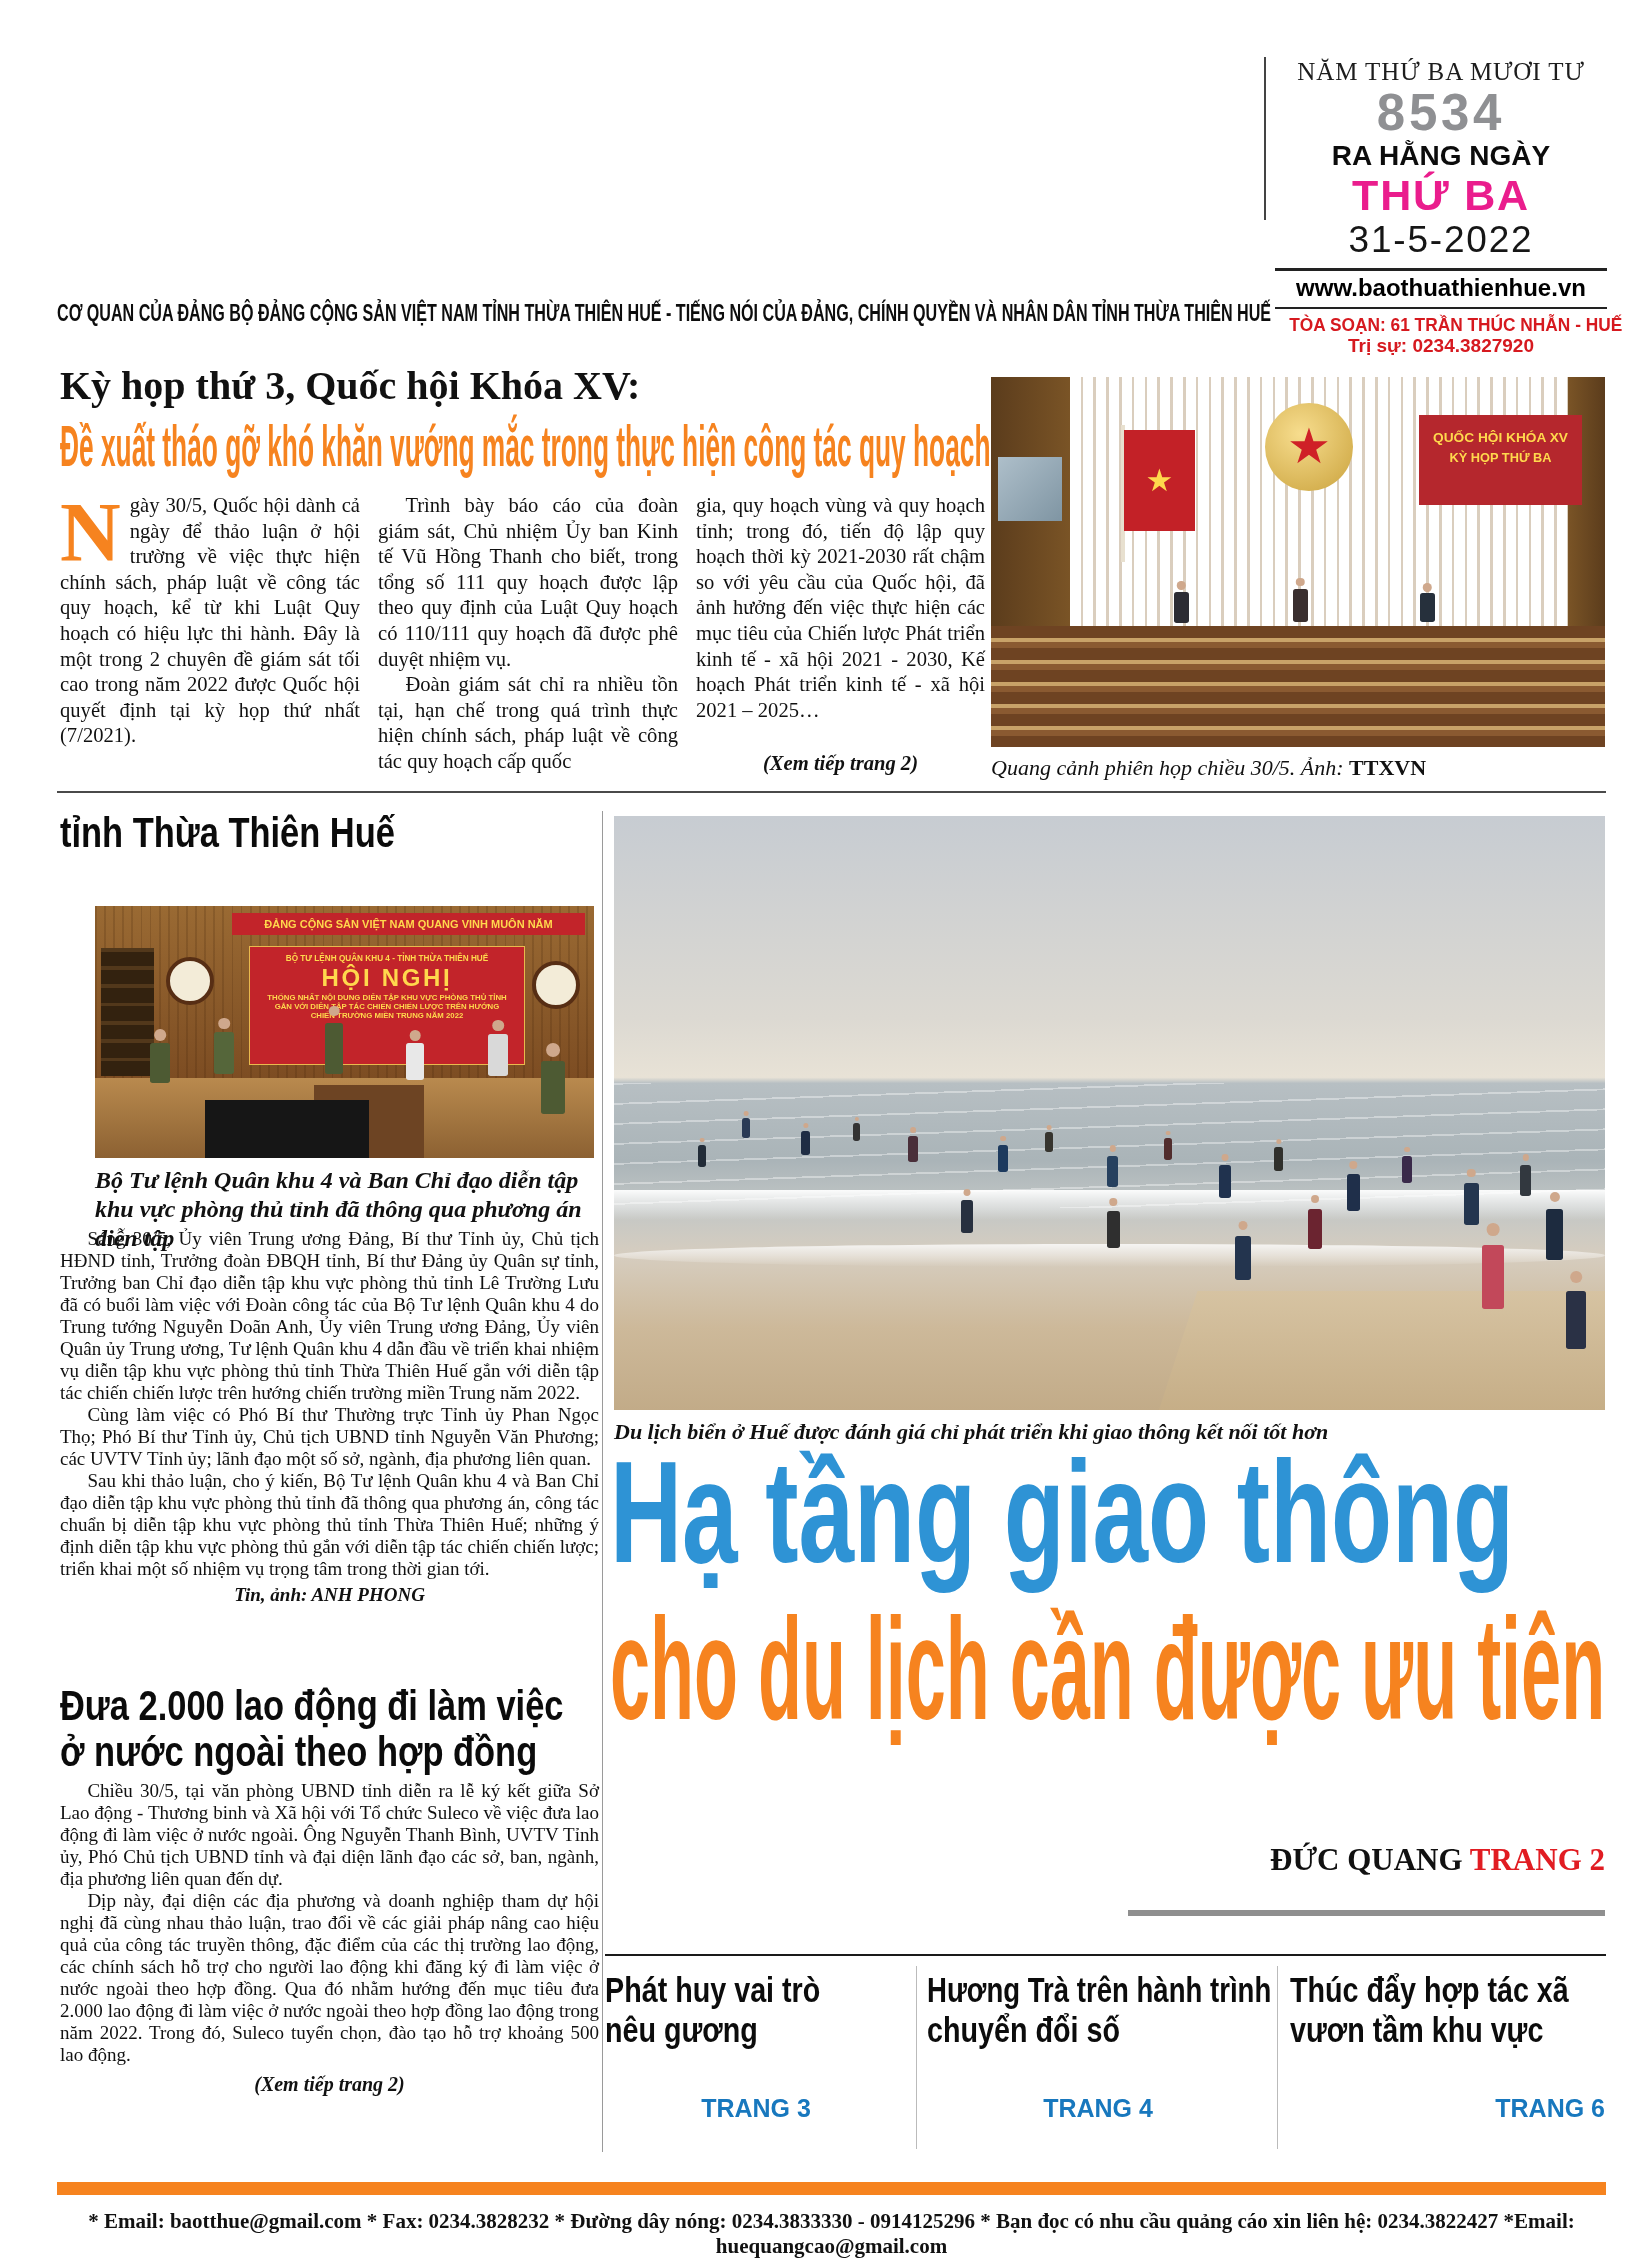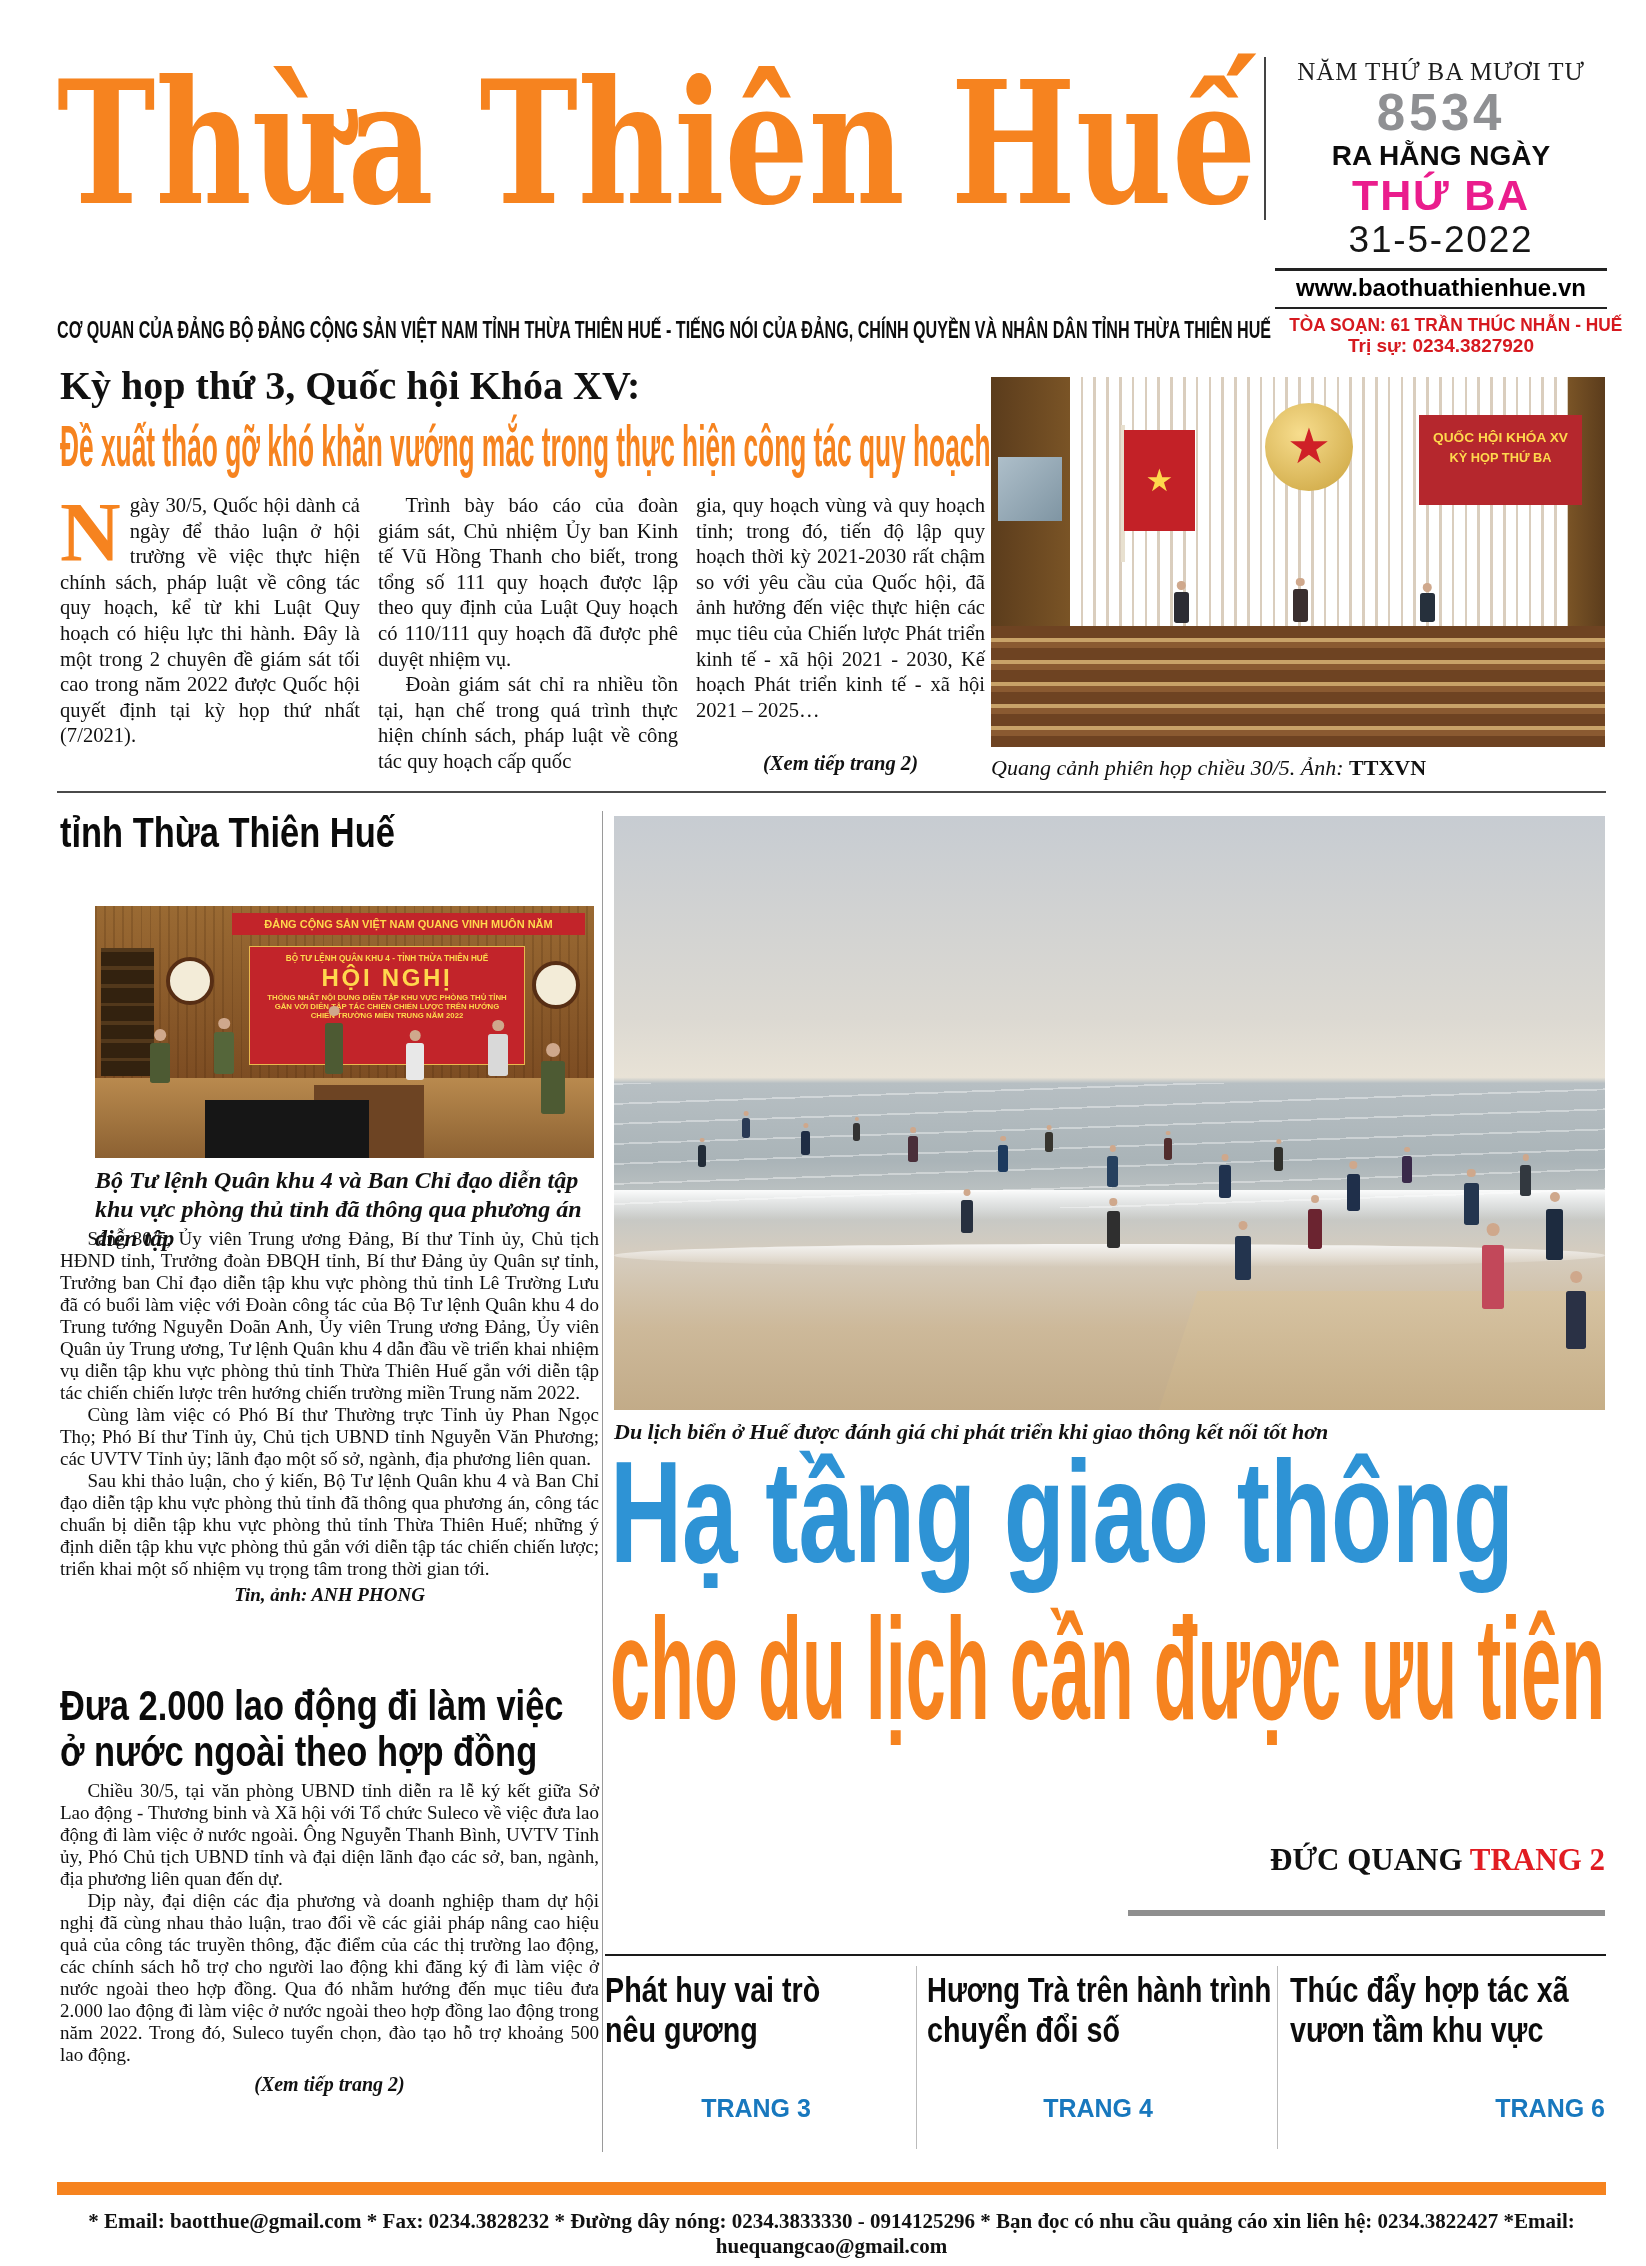--- a/index.html
+++ b/index.html
@@ -29,40 +29,37 @@
   .fig::before{content:"";position:absolute;left:50%;transform:translateX(-50%);top:-34%;width:58%;padding-top:58%;
                border-radius:50%;background:#cfa88c;}
   .teaser-title{font-size:35px;line-height:40px;font-weight:bold;font-family:"Liberation Sans",sans-serif;color:#0c0c0c;}
   .trang{font-family:"Liberation Sans",sans-serif;font-weight:bold;font-size:25px;color:#1878BE;}
 </style>
 </head>
 <body>
 
 <div id="page">
 
-  <div class="abs" style="left:57px;top:38px;width:1199px;height:227px;">
-    <span id="mast-title" class="fit" style="transform-origin: left top; transform: scale(0.778173, 1);">Thừa Thiên Huế</span>
-  </div>
 
   <div class="abs" style="left:1264px;top:57px;width:1.8px;height:163px;background:#444;"></div>
 
   <div id="infobox" class="abs sans" style="left:1273px;top:58px;width:336px;">
     <div class="serif" style="font-size:25px;color:#1d1d1d;letter-spacing:0.9px;">NĂM THỨ BA MƯƠI TƯ</div>
     <div class="b" style="font-size:51px;color:#8f9093;letter-spacing:3.7px;line-height:1.05;">8534</div>
     <div class="b" style="font-size:28px;color:#0c0c0c;">RA HẰNG NGÀY</div>
     <div class="b" style="font-size:43px;color:#EA1D8D;letter-spacing:1.8px;line-height:1.12;">THỨ BA</div>
     <div style="font-size:37px;color:#161616;letter-spacing:1.8px;line-height:1.15;">31-5-2022</div>
     <div class="hr" style="height:2.7px;margin:6.4px 1.8px 4.6px;"></div>
     <div class="b" style="font-size:24px;color:#000;">www.baothuathienhue.vn</div>
     <div class="hr" style="height:1.8px;margin:4.6px 1.8px 5.5px;"></div>
     <div class="b" style="font-size:19px;color:#D6191F;"><span class="fit" style="transform-origin: center top; transform: scale(0.910891, 1);">TÒA SOẠN: 61 TRẦN THÚC NHẪN - HUẾ</span></div>
     <div class="b" style="font-size:19px;color:#D6191F;">Trị sự: 0234.3827920</div>
   </div>
 
-  <div class="abs" style="left:57px;top:317px;width:1206px;text-align:center;">
+  <div class="abs" style="left:57px;top:300px;width:1206px;text-align:center;">
     <span class="fit sans b" style="font-size: 23px; color: rgb(13, 13, 13); transform-origin: left top; transform: scale(0.699894, 1);">CƠ QUAN CỦA ĐẢNG BỘ ĐẢNG CỘNG SẢN VIỆT NAM TỈNH THỪA THIÊN HUẾ - TIẾNG NÓI CỦA ĐẢNG, CHÍNH QUYỀN VÀ NHÂN DÂN TỈNH THỪA THIÊN HUẾ</span>
   </div>
 
   <div class="abs serif b" style="left:60px;top:362px;font-size:40px;">Kỳ họp thứ 3, Quốc hội Khóa XV:</div>
 
   <div class="abs" style="left:60px;top:413px;width:925px;">
     <span class="fit sans b" style="font-size: 57px; color: rgb(246, 131, 31); transform-origin: left top; transform: scale(0.461468, 1);">Đề xuất tháo gỡ khó khăn vướng mắc trong thực hiện công tác quy hoạch</span>
   </div>
 
   <div class="abs colstd just" style="left:60px;top:493px;width:300px;">

